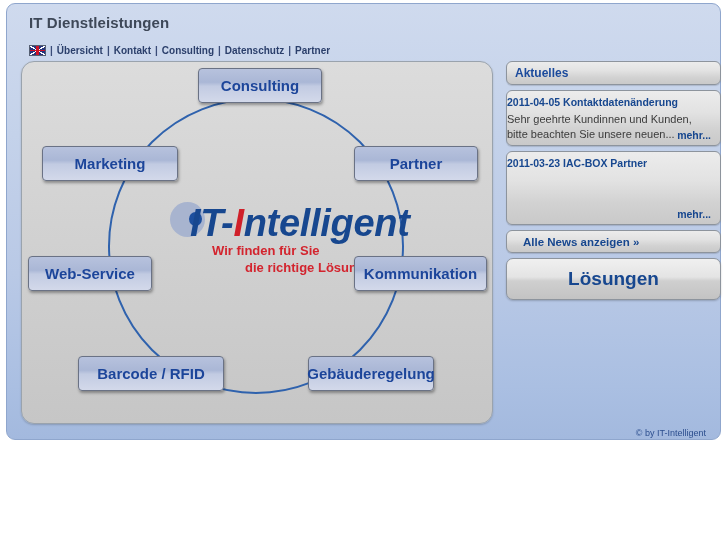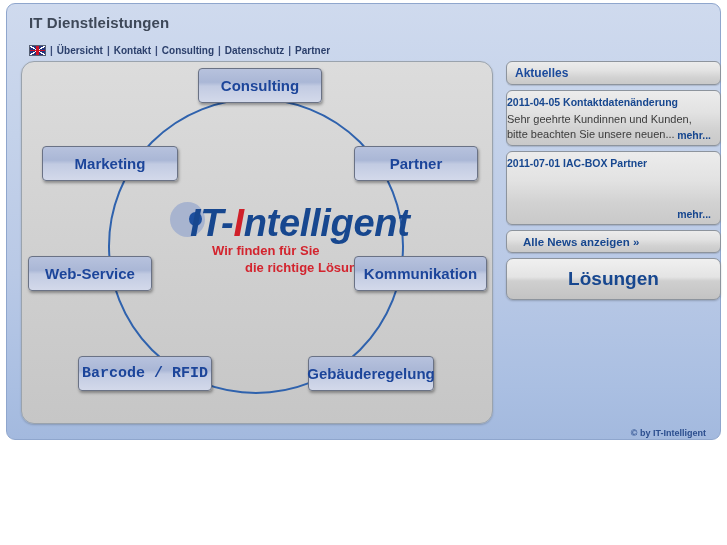--- a/index.html
+++ b/index.html
@@ -178,21 +178,21 @@
     box-sizing: border-box;
     white-space: nowrap;
     text-decoration: none;
   }
 
   #node-consulting   { left: 176px; top: 6px;   width: 124px; height: 35px; }
   #node-netzwerk     { left: 332px; top: 84px;  width: 124px; height: 35px; }
   #node-marketing    { left: 20px;  top: 84px;  width: 136px; height: 35px; }
   #node-kommunikation{ left: 332px; top: 194px; width: 133px; height: 35px; }
   #node-webservice   { left: 6px;   top: 194px; width: 124px; height: 35px; }
-  #node-barcode      { left: 56px;  top: 294px; width: 134px; height: 35px; font-family: Liberation Mono, monospace; }
+  #node-barcode      { left: 56px;  top: 294px; width: 146px; height: 35px; }
   #node-gebaeude     { left: 286px; top: 294px; width: 126px; height: 35px; }
 
   
   #sidebar {
     position: absolute;
     left: 499px;
     top: 57px;
     width: 215px;
   }
   .panel-box {
@@ -266,21 +266,21 @@
     text-decoration: none;
     box-sizing: border-box;
   }
 
   
   #copyright {
     position: absolute;
     right: 14px;
     top: 424px;
     font-size: 9px;
-    font-weight: bold;
+    font-weight: normal;
     color: #2c4e8e;
     white-space: nowrap;
   }
 </style>
 </head>
 <body>
 
 <div id="page-frame">
 
   <div id="header-title">IT Dienstleistungen</div>
@@ -328,21 +328,21 @@
       <div id="sidebar-heading">Aktuelles</div>
     </div>
 
     <div class="panel-box news-item" id="news-item-1">
       <div class="news-date-title">2011-04-05 Kontaktdatenänderung</div>
       <div class="news-body">Sehr geehrte Kundinnen und Kunden, bitte beachten Sie unsere neuen...</div>
       <a class="news-more" href="#">mehr...</a>
     </div>
 
     <div class="panel-box news-item" id="news-item-2">
-      <div class="news-date-title">2011-07-01 IAC-BOX Partner</div>
+      <div class="news-date-title">2011-03-23 IAC-BOX Partner</div>
       <a class="news-more" href="#">mehr...</a>
     </div>
 
     <div class="panel-box" id="all-news-box">
       <a id="all-news" href="#">Alle News anzeigen »</a>
     </div>
 
     <a id="solutions-button" href="#">Lösungen</a>
   </div>
 

